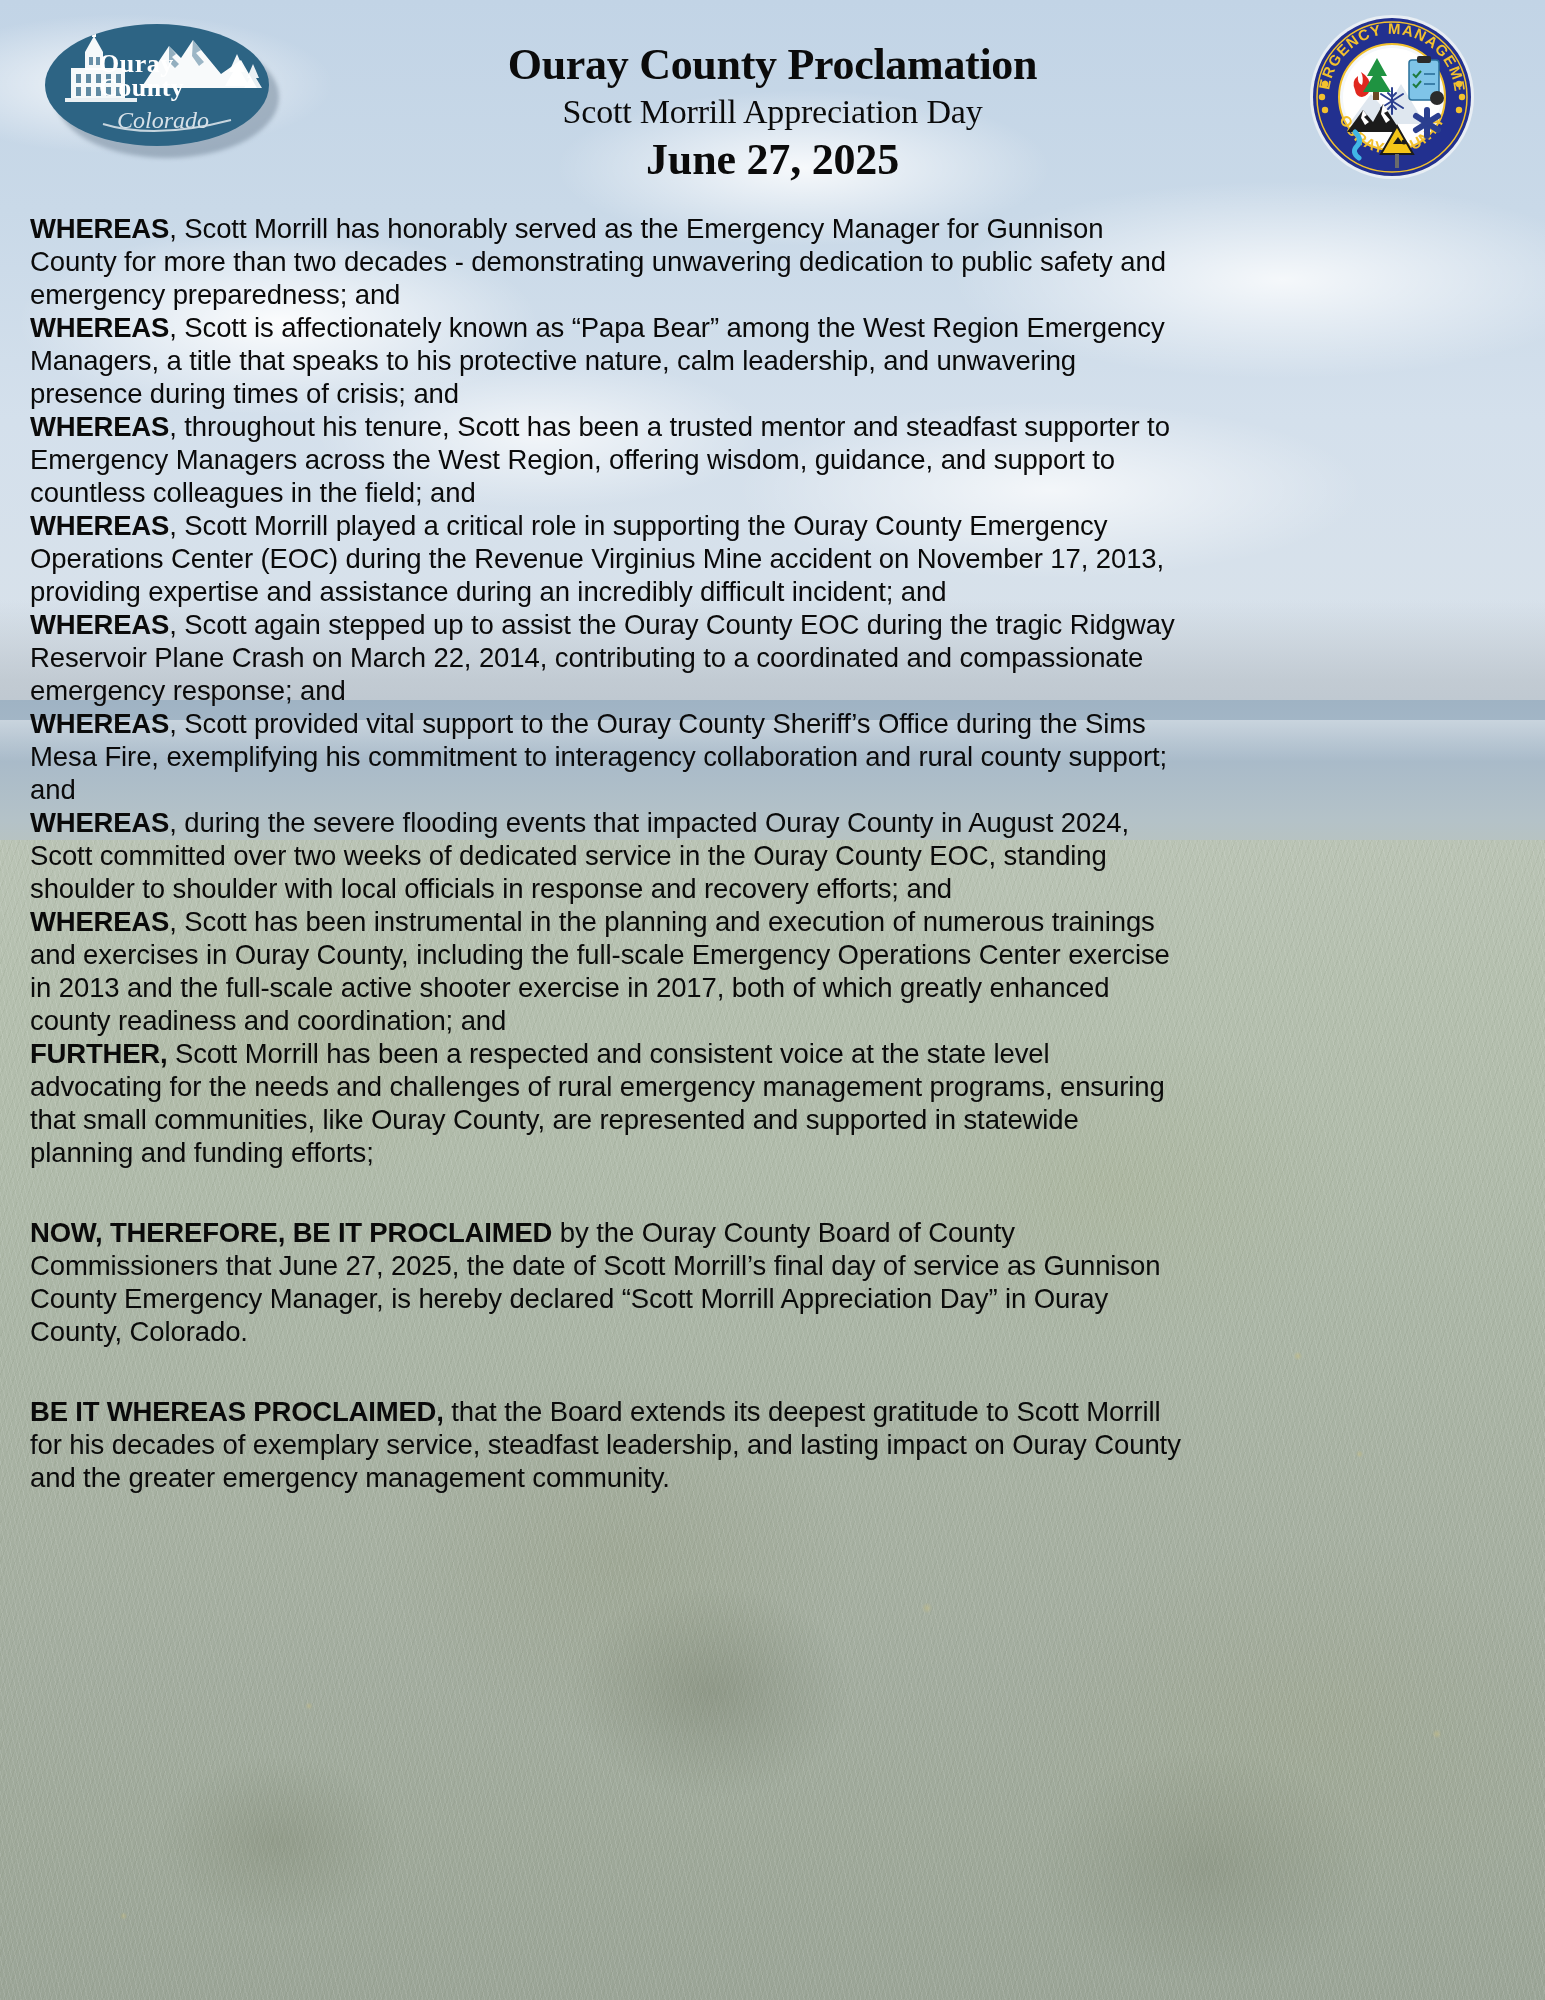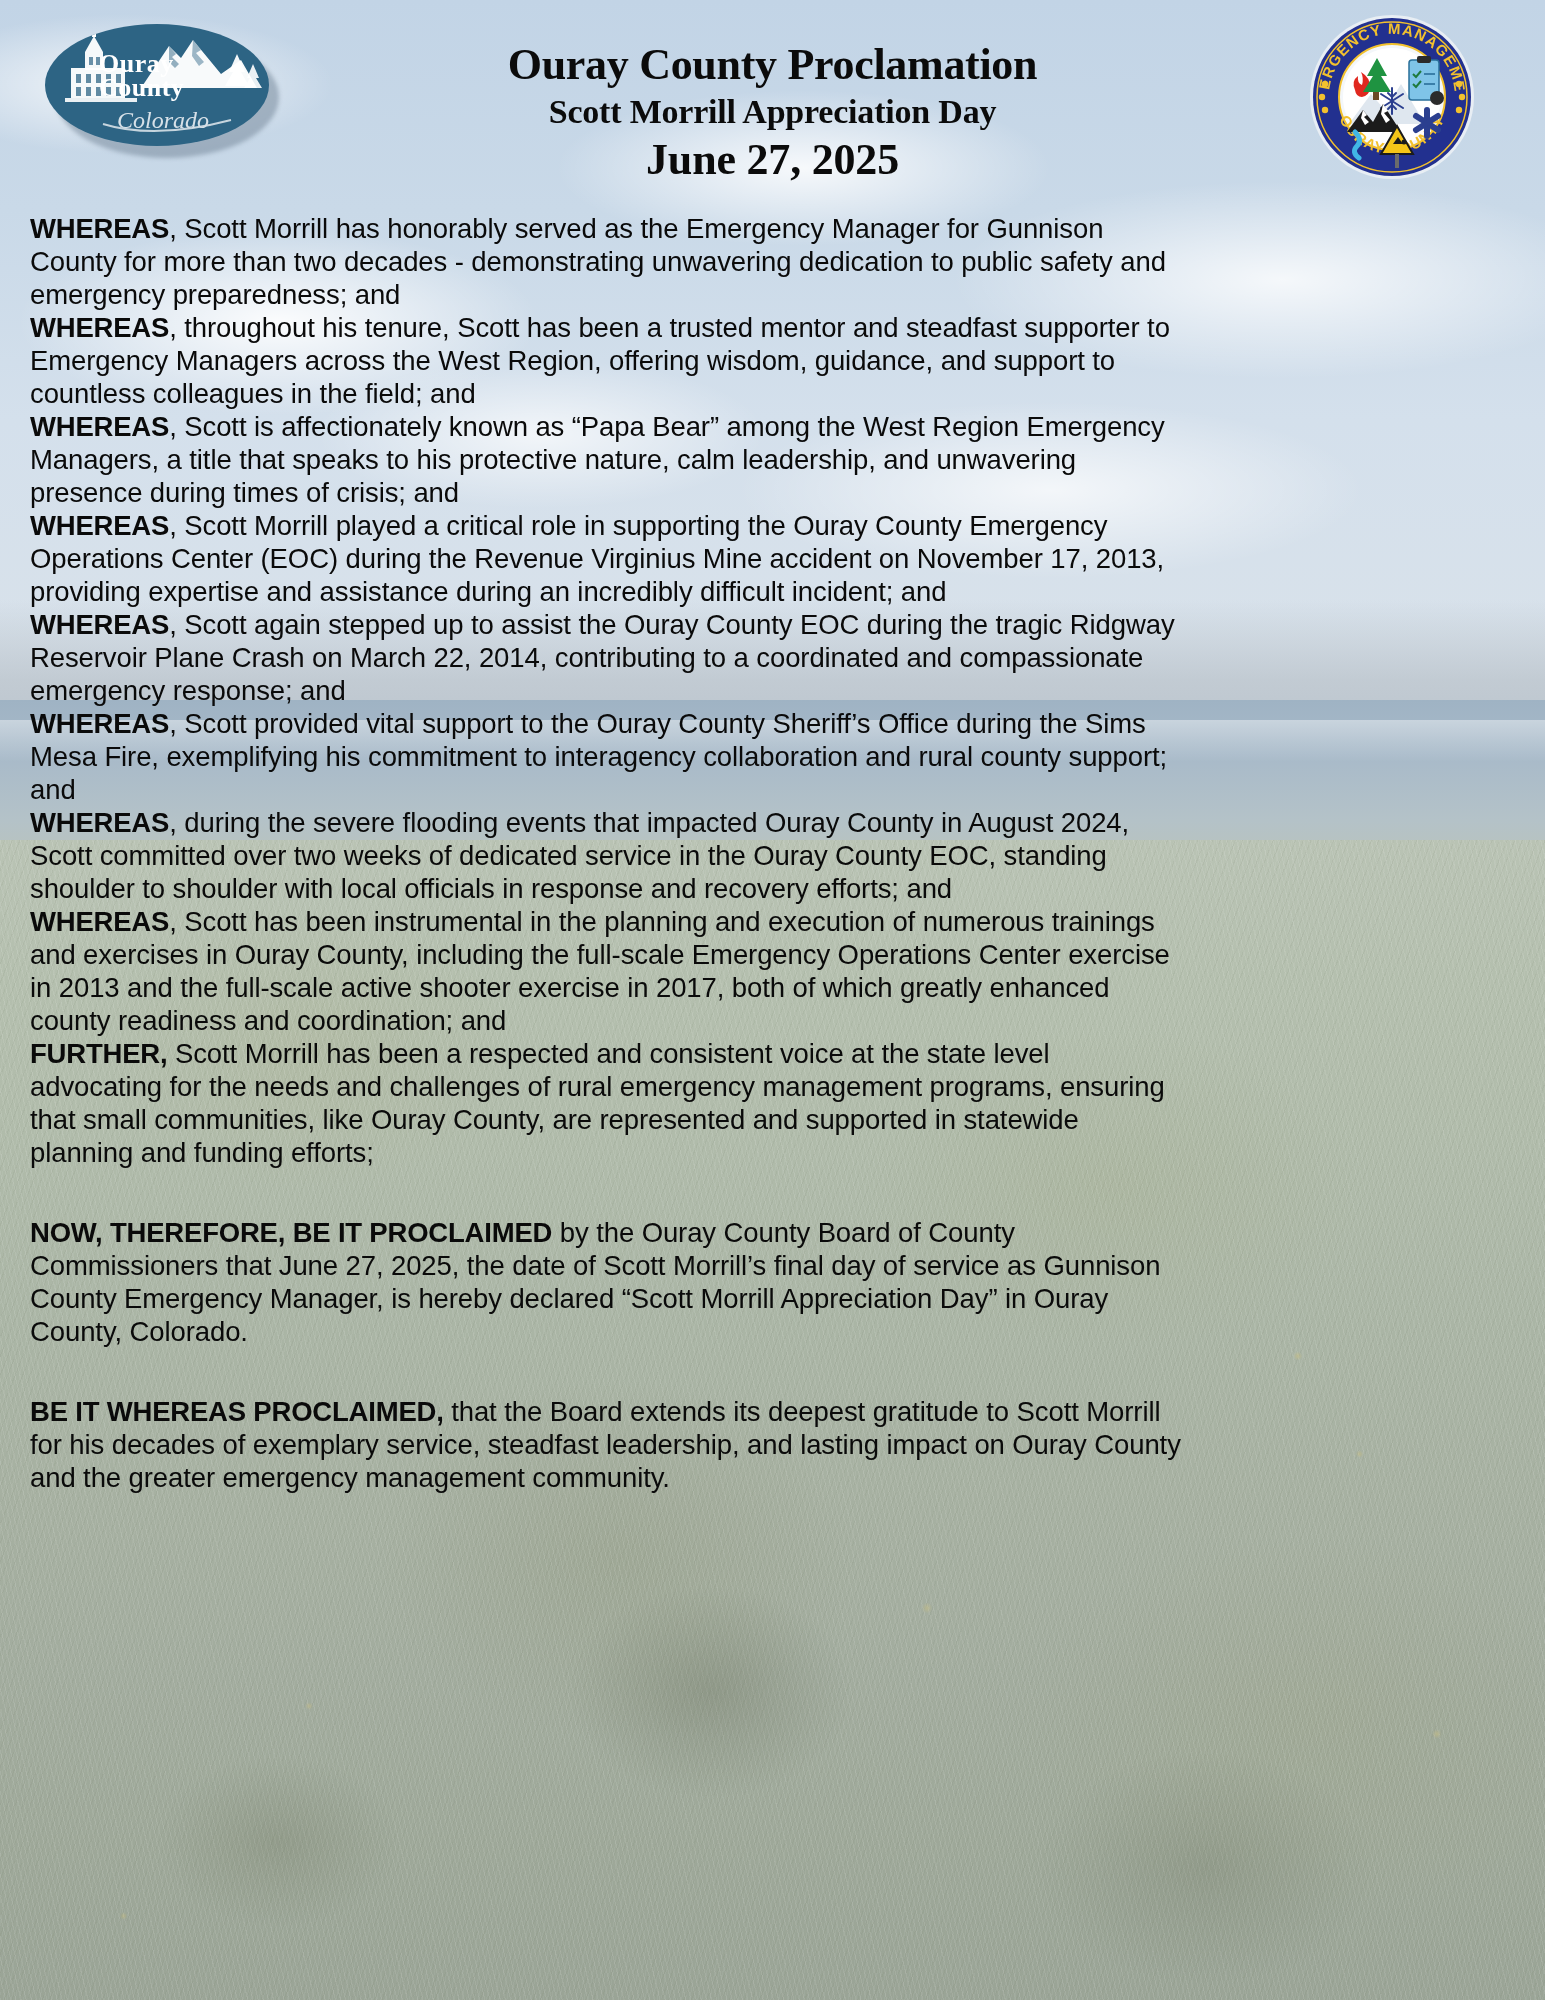--- a/index.html
+++ b/index.html
@@ -109,21 +109,21 @@
   }
   .title-main {
     font-size: 44px;
     font-weight: bold;
     letter-spacing: -0.3px;
     margin-bottom: 4px;
     margin-top: 24px;
   }
   .title-sub {
     font-size: 34px;
-    font-weight: bold;
+    font-weight: normal;
     letter-spacing: -0.2px;
     margin-bottom: 4px;
   }
   .title-date {
     font-size: 44px;
     font-weight: bold;
     letter-spacing: -0.2px;
   }
 
   
@@ -315,22 +315,22 @@
           <circle cx="95" cy="128" r="2.5" fill="#1b1b1b"></circle>
           <rect x="86" y="140" width="4" height="14" fill="#6b6b6b"></rect>
         </g>
       </svg>
     </div>
   </div>
 
   <div class="body">
     <div id="clauses">
         <p class="para"><b>WHEREAS</b><span>, Scott Morrill has honorably served as the Emergency Manager for Gunnison County for more than two decades - demonstrating unwavering dedication to public safety and emergency preparedness; and</span></p>
+        <p class="para"><b>WHEREAS</b><span>, Scott is affectionately known as “Papa Bear” among the West Region Emergency Managers, a title that speaks to his protective nature, calm leadership, and unwavering presence during times of crisis; and</span></p>
         <p class="para"><b>WHEREAS</b><span>, throughout his tenure, Scott has been a trusted mentor and steadfast supporter to Emergency Managers across the West Region, offering wisdom, guidance, and support to countless colleagues in the field; and</span></p>
-        <p class="para"><b>WHEREAS</b><span>, Scott is affectionately known as “Papa Bear” among the West Region Emergency Managers, a title that speaks to his protective nature, calm leadership, and unwavering presence during times of crisis; and</span></p>
         <p class="para"><b>WHEREAS</b><span>, Scott Morrill played a critical role in supporting the Ouray County Emergency Operations Center (EOC) during the Revenue Virginius Mine accident on November 17, 2013, providing expertise and assistance during an incredibly difficult incident; and</span></p>
         <p class="para"><b>WHEREAS</b><span>, Scott again stepped up to assist the Ouray County EOC during the tragic Ridgway Reservoir Plane Crash on March 22, 2014, contributing to a coordinated and compassionate emergency response; and</span></p>
         <p class="para"><b>WHEREAS</b><span>, Scott provided vital support to the Ouray County Sheriff’s Office during the Sims Mesa Fire, exemplifying his commitment to interagency collaboration and rural county support; and</span></p>
         <p class="para"><b>WHEREAS</b><span>, during the severe flooding events that impacted Ouray County in August 2024, Scott committed over two weeks of dedicated service in the Ouray County EOC, standing shoulder to shoulder with local officials in response and recovery efforts; and</span></p>
         <p class="para"><b>WHEREAS</b><span>, Scott has been instrumental in the planning and execution of numerous trainings and exercises in Ouray County, including the full-scale Emergency Operations Center exercise in 2013 and the full-scale active shooter exercise in 2017, both of which greatly enhanced county readiness and coordination; and</span></p>
         <p class="para"><b>FURTHER,</b><span> Scott Morrill has been a respected and consistent voice at the state level advocating for the needs and challenges of rural emergency management programs, ensuring that small communities, like Ouray County, are represented and supported in statewide planning and funding efforts;</span></p>
       </div>
     <div class="gap"></div>
     <div id="res0">
         <p class="para"><b>NOW, THEREFORE, BE IT PROCLAIMED</b><span> by the Ouray County Board of County Commissioners that June 27, 2025, the date of Scott Morrill’s final day of service as Gunnison County Emergency Manager, is hereby declared “Scott Morrill Appreciation Day” in Ouray County, Colorado.</span></p>

